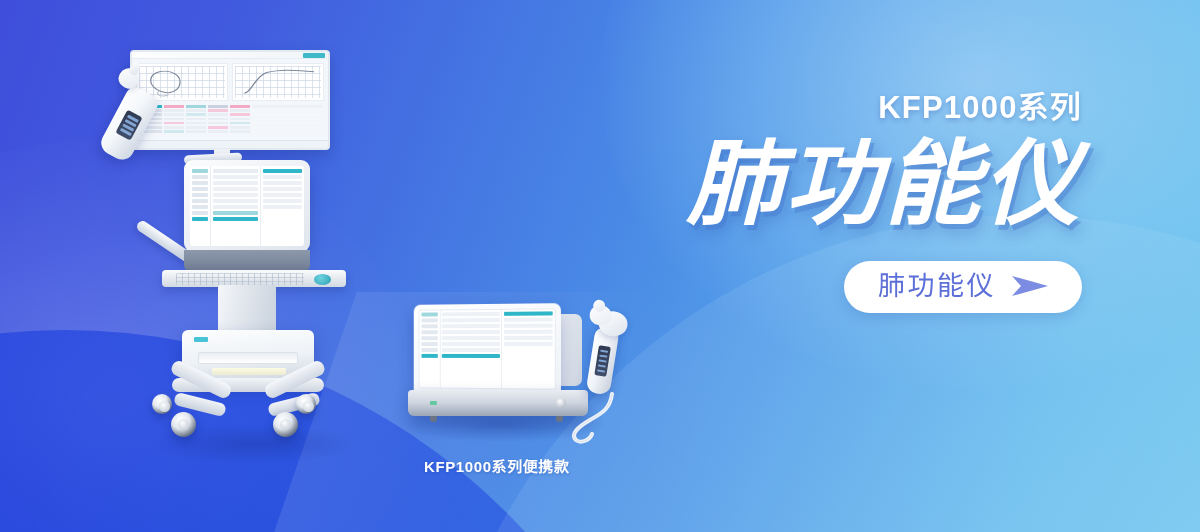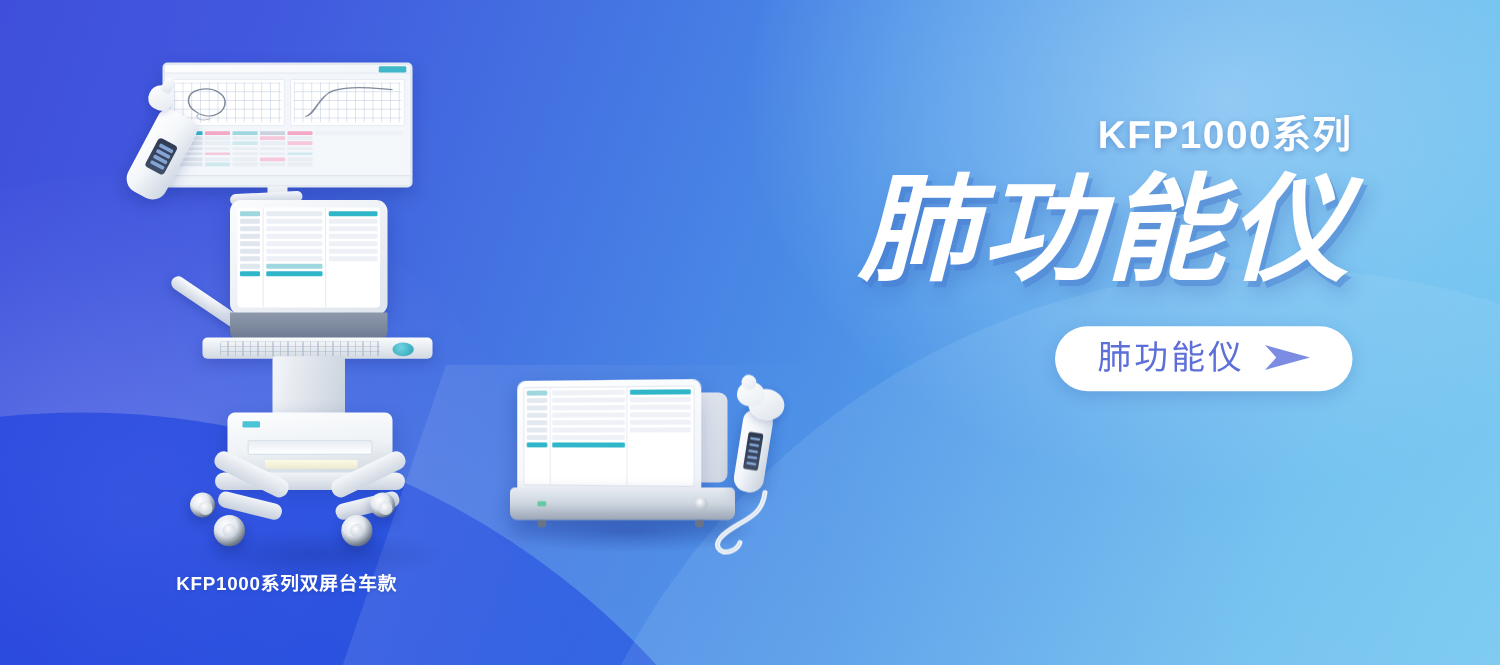--- a/index.html
+++ b/index.html
@@ -625,21 +625,21 @@
           <div class="tip"></div>
       </div>
     </div>
 
     <svg class="cable" viewBox="0 0 64 54">
       <path d="M58,2 C56,18 46,22 36,28 C24,35 16,42 22,48 C27,52 36,48 38,42" fill="none" stroke="#f4f7fa" stroke-width="4" stroke-linecap="round" opacity=".95"></path>
       <path d="M58,2 C56,18 46,22 36,28 C24,35 16,42 22,48 C27,52 36,48 38,42" fill="none" stroke="#cdd6e1" stroke-width="1" stroke-linecap="round" opacity=".6"></path>
     </svg>
   </div>
 
-  <div class="caption caption-cart">KFP1000系列双屏台车款</div>
+  <div class="caption caption-portable">KFP1000系列便携款</div>
 
   <div class="copy">
     <div class="eyebrow">KFP1000系列</div>
 
     <div class="headline">肺功能仪</div>
 
 
     <button class="cta">
       <span class="cta-text">肺功能仪</span>
       <svg class="cta-arrow" viewBox="0 0 42 26">

